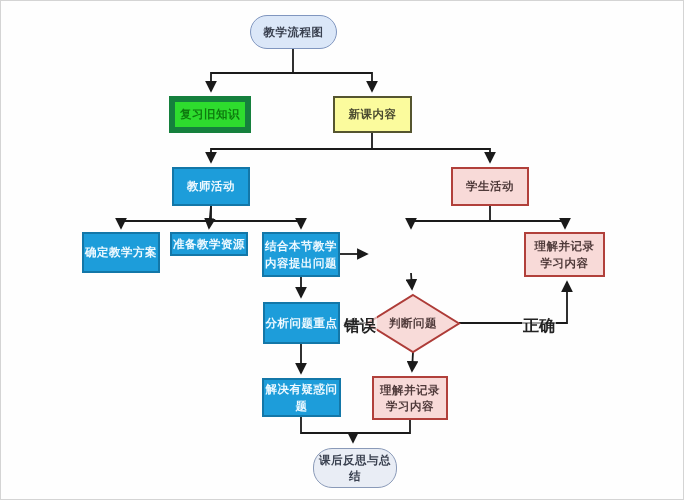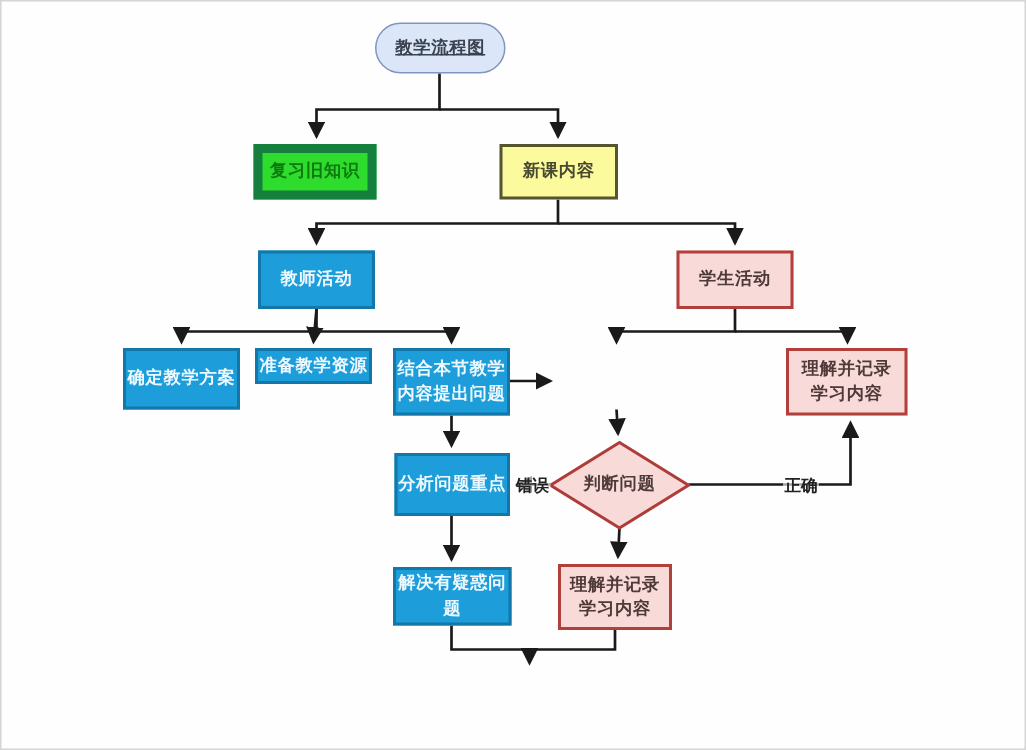--- a/index.html
+++ b/index.html
@@ -18,34 +18,34 @@
     box-sizing:border-box;
     text-align:center;
     font-size:11.5px;
     line-height:1.4;
     white-space:pre-line;
     font-weight:600;
     letter-spacing:0.5px;
   }
   .terminator {
     background:#dbe7f8; border:1px solid #8096bf;
-    border-radius:17px; color:#3a4150;text-decoration:underline;
+    border-radius:17px; color:#3a4150;
   }
   .endnode {
     background:#e9edf5; border:1px solid #8a9ab8;
     border-radius:19px; color:#3a4150;
   }
   .green  { background:#2edc2e; border:6px solid #15803d; color:#0e7a0e; }
   .yellow { background:#fbfb9d; border:2px solid #55552f; color:#4a4a30; }
   .blue   { background:#1d9dda; border:2px solid #1377a8; color:#eef9ff; }
   .pink   { background:#f8dad8; border:2px solid #b1403b; color:#4f3a3a; }
   .diamond-label { background:transparent; border:none; color:#4f3a3a; }
   .edge-label {
     position:absolute;
-    font-size:11px; color:#222; font-weight:600;
+    font-size:16px; color:#222; font-weight:600;
     background:rgba(254,254,254,0.6);
     padding:0 1px;
   }
 </style>
 </head>
 <body>
 
 <div class="frame">
 
   <svg class="connectors" width="682" height="498" viewBox="0 0 682 498">
@@ -101,18 +101,19 @@
 
   <div class="node diamond-label" style="left:374px; top:311px; width:76px; height:23px;">判断问题</div>
 
   <div class="node blue" style="left:262px; top:301px; width:77px; height:42px;">分析问题重点</div>
 
   <div class="node blue" style="left:261px; top:377px; width:79px; height:39px;">解决有疑惑问题</div>
 
   <div class="node pink" style="left:371px; top:375px; width:76px; height:44px;">理解并记录
 学习内容</div>
 
+  <div class="node endnode" style="left:312px; top:447px; width:84px; height:40px;">课后反思与总结</div>
 
   <div class="edge-label" style="left:342px; top:315px;">错误</div>
 
   <div class="edge-label" style="left:521px; top:315px;">正确</div>
 
 </div>
 
 </body></html>

